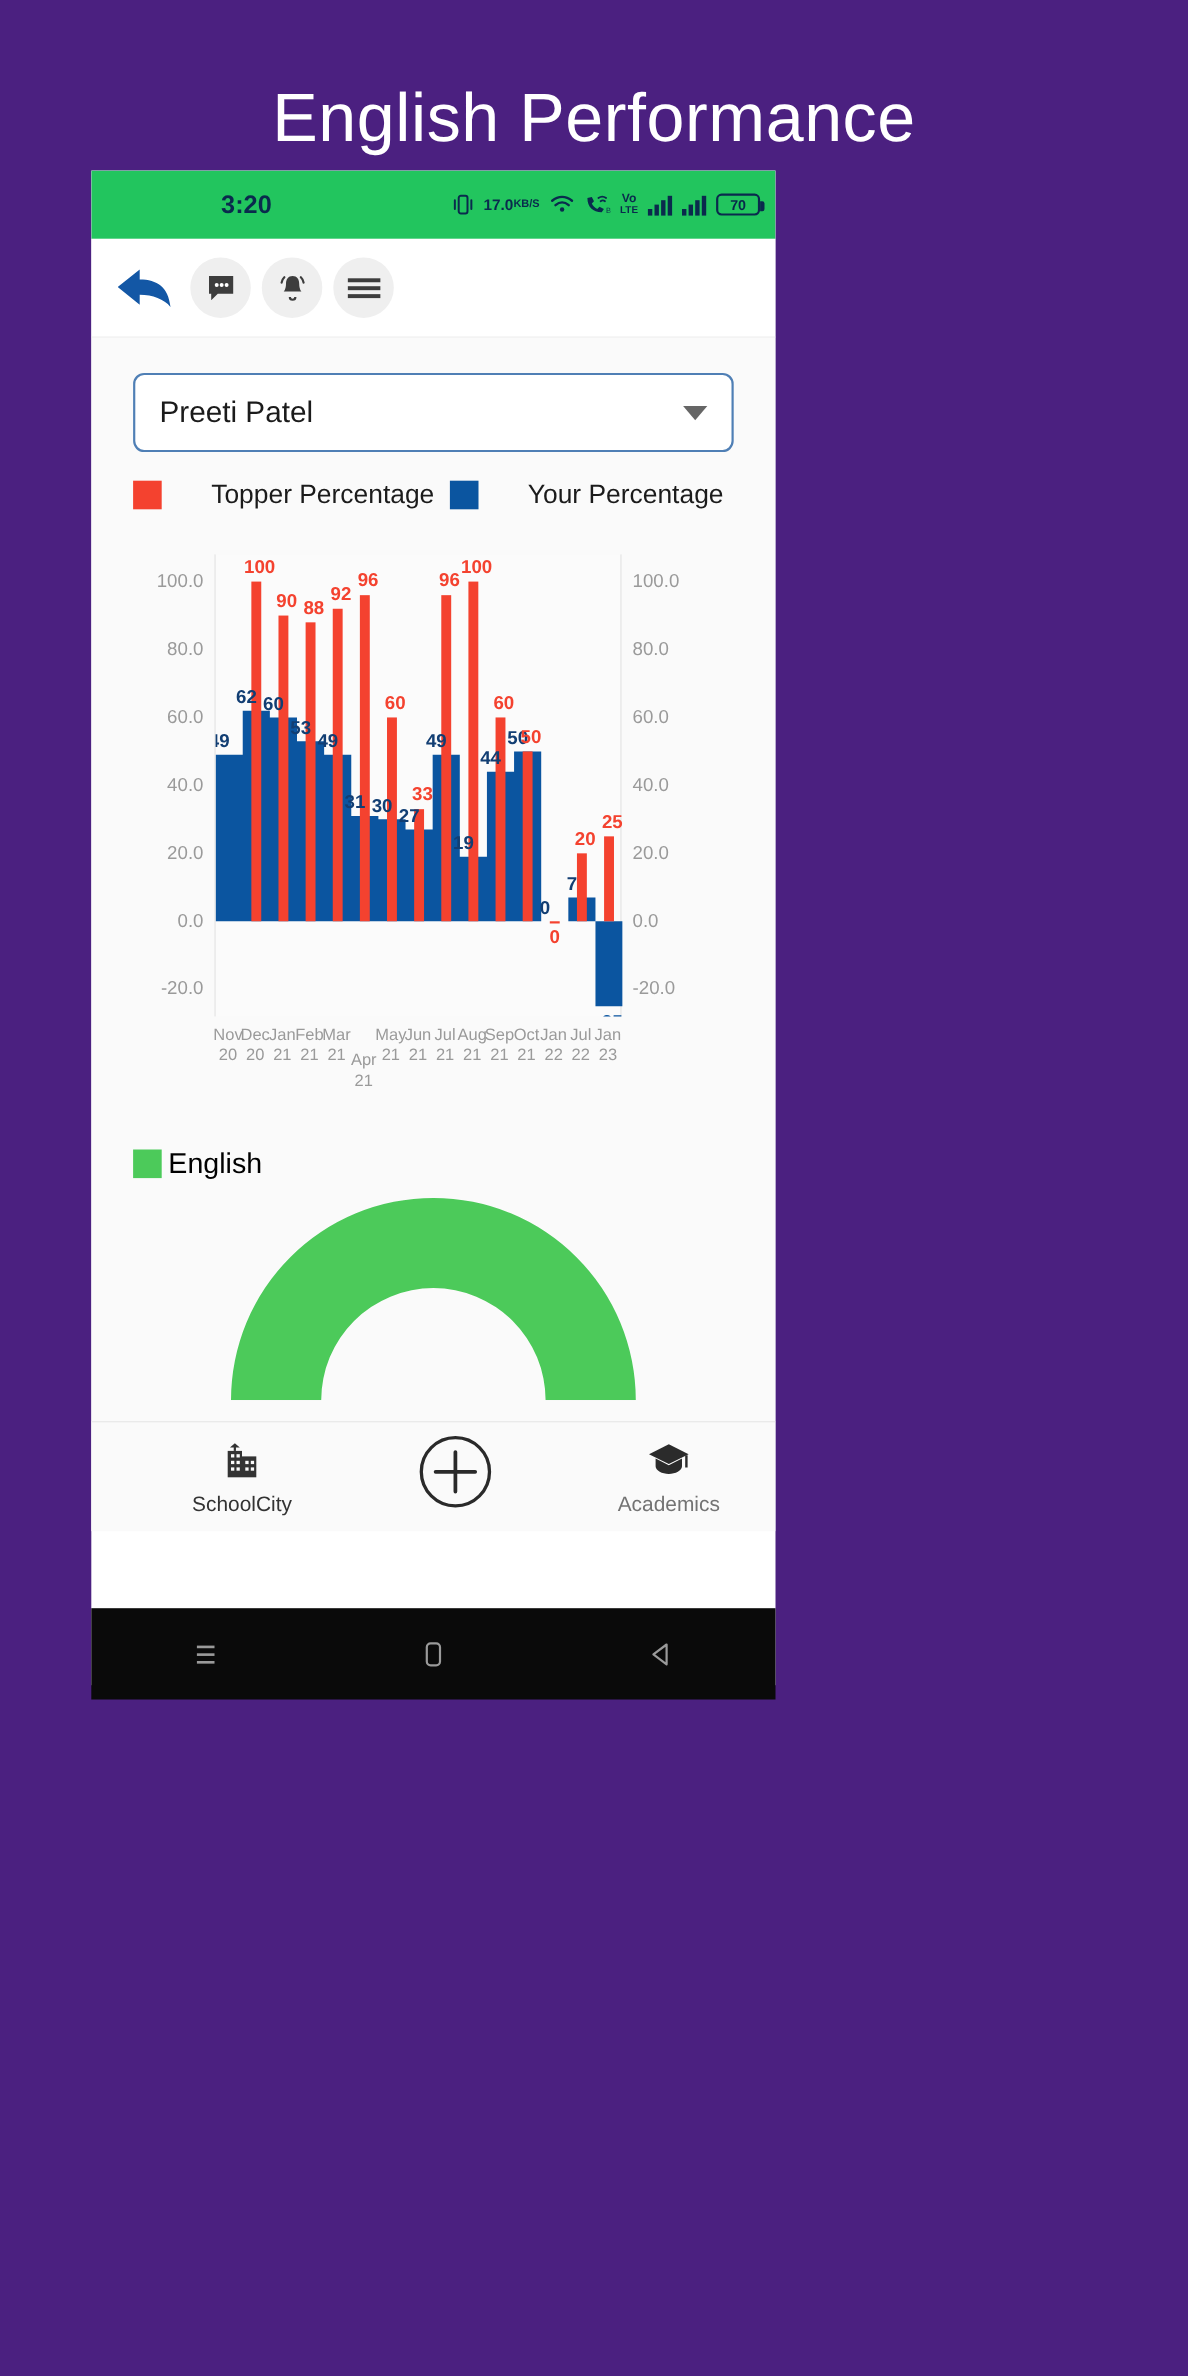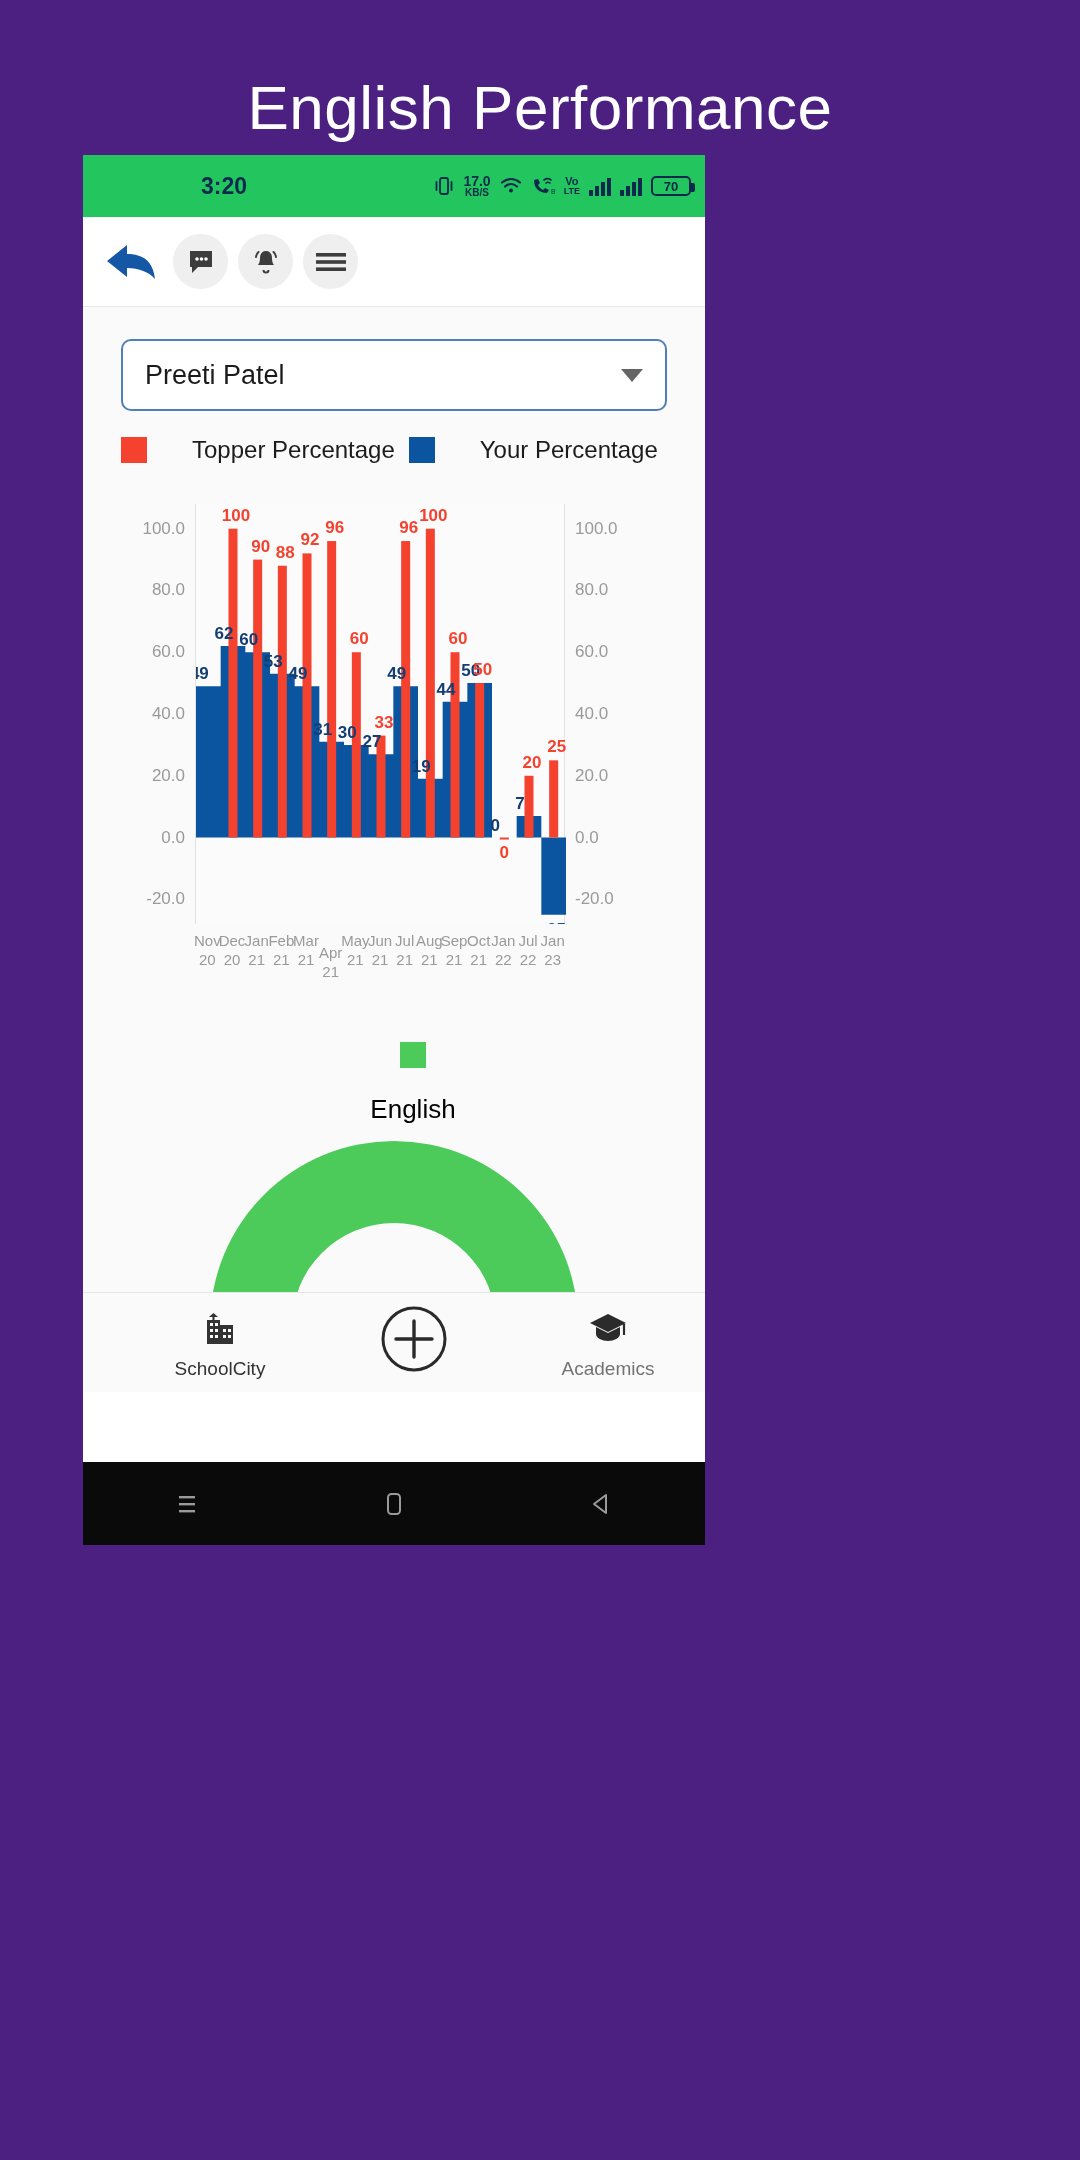--- a/index.html
+++ b/index.html
@@ -28,21 +28,21 @@
     height:62px; background:#22c55e; color:#08284a;
     display:flex; align-items:center; position:relative;
   }
   #status-time{
     position:absolute; left:118px; font-size:23px; font-weight:700; color:#0a2a4d;
   }
   #status-icons{
     position:absolute; right:14px; display:flex; align-items:center; gap:9px;
   }
   .st-ic{ display:flex; align-items:center; color:#0a2a4d; }
-  .kbs{ display:flex; flex-direction:column; line-height:0.92; align-items:center;
+  .kbs{ display:flex; flex-direction:row; line-height:0.92; align-items:center;
         font-size:14px; font-weight:700; }
   .kbs small{ font-size:10px; font-weight:700; }
   .volte{ display:flex; flex-direction:column; line-height:0.9; align-items:center;
           font-size:11px; font-weight:700; }
   .volte small{ font-size:9px; }
   .bars{ display:flex; align-items:flex-end; gap:2px; height:20px; }
   .bars i{ display:block; width:4px; background:#0a2a4d; }
   .bat{ width:40px; height:20px; border:2px solid #0a2a4d; border-radius:5px;
         position:relative; display:flex; align-items:center; justify-content:center;
         font-size:13px; font-weight:700; }
@@ -81,21 +81,21 @@
   #chart-wrap{ position:relative; margin-top:12px; height:560px; }
   #chart-inner{ position:absolute; left:0; top:0; width:622px; height:560px; }
   .ytick{ position:absolute; font-size:17px; color:#9a9a9a; }
   #plot{
     position:absolute; left:112px; top:28px; width:370px; height:420px;
     background:#fbfbfb; border-left:1.5px solid #e2e2e2; border-right:1.5px solid #e2e2e2;
   }
   .xlab{ position:absolute; font-size:15px; color:#9a9a9a; text-align:center;
          line-height:1.25; }
   
-  #legend-green{ display:flex; align-items:center; gap:26px; margin:6px 0 0 38px;flex-direction:column; }
+  #legend-green{ display:flex; align-items:center; gap:6px; margin:6px 0 0 38px; }
   
   #gauge{ position:relative; height:200px; overflow:hidden; }
   
   #bottom-nav{
     position:absolute; left:0; bottom:0; width:622px; height:100px;
     background:#fafafa; border-top:1px solid #e6e6e6;
     display:flex; align-items:center; justify-content:space-around;padding-left:40px;
   }
   .nav-item{ display:flex; flex-direction:column; align-items:center; gap:4px; width:33%; }
   .nav-item .lbl{ font-size:19px; color:#333; }
@@ -277,21 +277,21 @@
               <text x="357.6666666666667" y="430.7352941176471" fill="#0B55A0" font-size="17" font-weight="bold" text-anchor="middle" font-family="&quot;Liberation Sans&quot;, sans-serif">-25</text>
               <text x="360.6666666666667" y="248.3235294117647" fill="#F4422F" font-size="17" font-weight="bold" text-anchor="middle" font-family="&quot;Liberation Sans&quot;, sans-serif">25</text>
             </svg>
         </div>
         <div id="xaxis">
             <div class="xlab" style="left: 99.6667px; width: 49.3333px; top: 456px;"><span>Nov</span><br><span>20</span></div>
             <div class="xlab" style="left: 124.333px; width: 49.3333px; top: 456px;"><span>Dec</span><br><span>20</span></div>
             <div class="xlab" style="left: 149px; width: 49.3333px; top: 456px;"><span>Jan</span><br><span>21</span></div>
             <div class="xlab" style="left: 173.667px; width: 49.3333px; top: 456px;"><span>Feb</span><br><span>21</span></div>
             <div class="xlab" style="left: 198.333px; width: 49.3333px; top: 456px;"><span>Mar</span><br><span>21</span></div>
-            <div class="xlab" style="left: 223px; width: 49.3333px; top: 468px;"><span>Apr</span><br><span>21</span></div>
+            <div class="xlab" style="left: 223px; width: 49.3333px; top: 479px;"><span>Apr</span><br><span>21</span></div>
             <div class="xlab" style="left: 247.667px; width: 49.3333px; top: 456px;"><span>May</span><br><span>21</span></div>
             <div class="xlab" style="left: 272.333px; width: 49.3333px; top: 456px;"><span>Jun</span><br><span>21</span></div>
             <div class="xlab" style="left: 297px; width: 49.3333px; top: 456px;"><span>Jul</span><br><span>21</span></div>
             <div class="xlab" style="left: 321.667px; width: 49.3333px; top: 456px;"><span>Aug</span><br><span>21</span></div>
             <div class="xlab" style="left: 346.333px; width: 49.3333px; top: 456px;"><span>Sep</span><br><span>21</span></div>
             <div class="xlab" style="left: 371px; width: 49.3333px; top: 456px;"><span>Oct</span><br><span>21</span></div>
             <div class="xlab" style="left: 395.667px; width: 49.3333px; top: 456px;"><span>Jan</span><br><span>22</span></div>
             <div class="xlab" style="left: 420.333px; width: 49.3333px; top: 456px;"><span>Jul</span><br><span>22</span></div>
             <div class="xlab" style="left: 445px; width: 49.3333px; top: 456px;"><span>Jan</span><br><span>23</span></div>
           </div>

